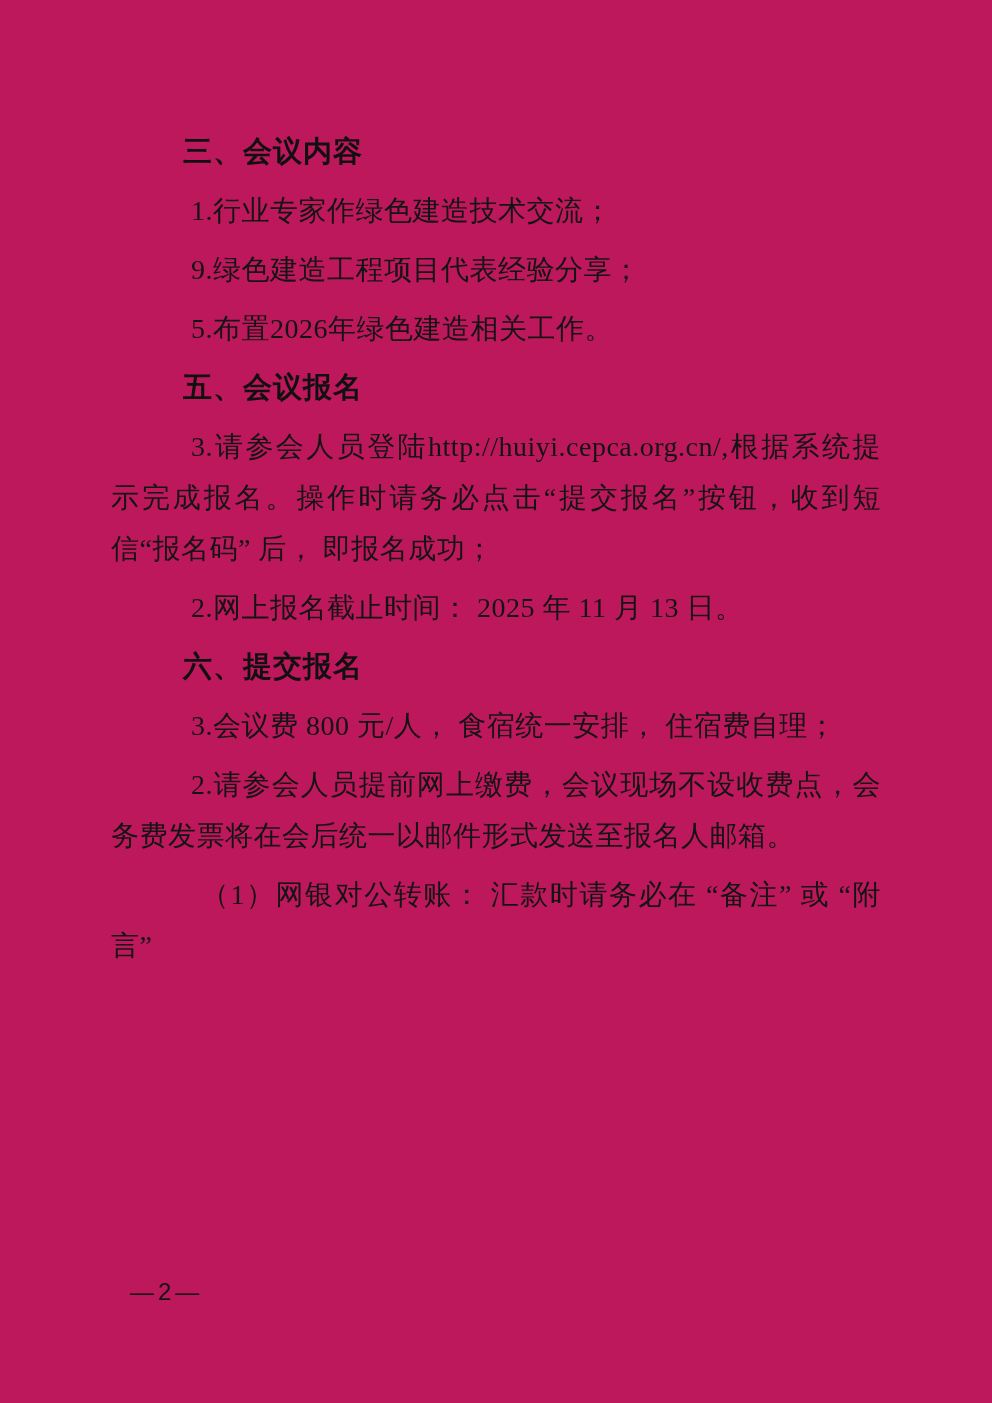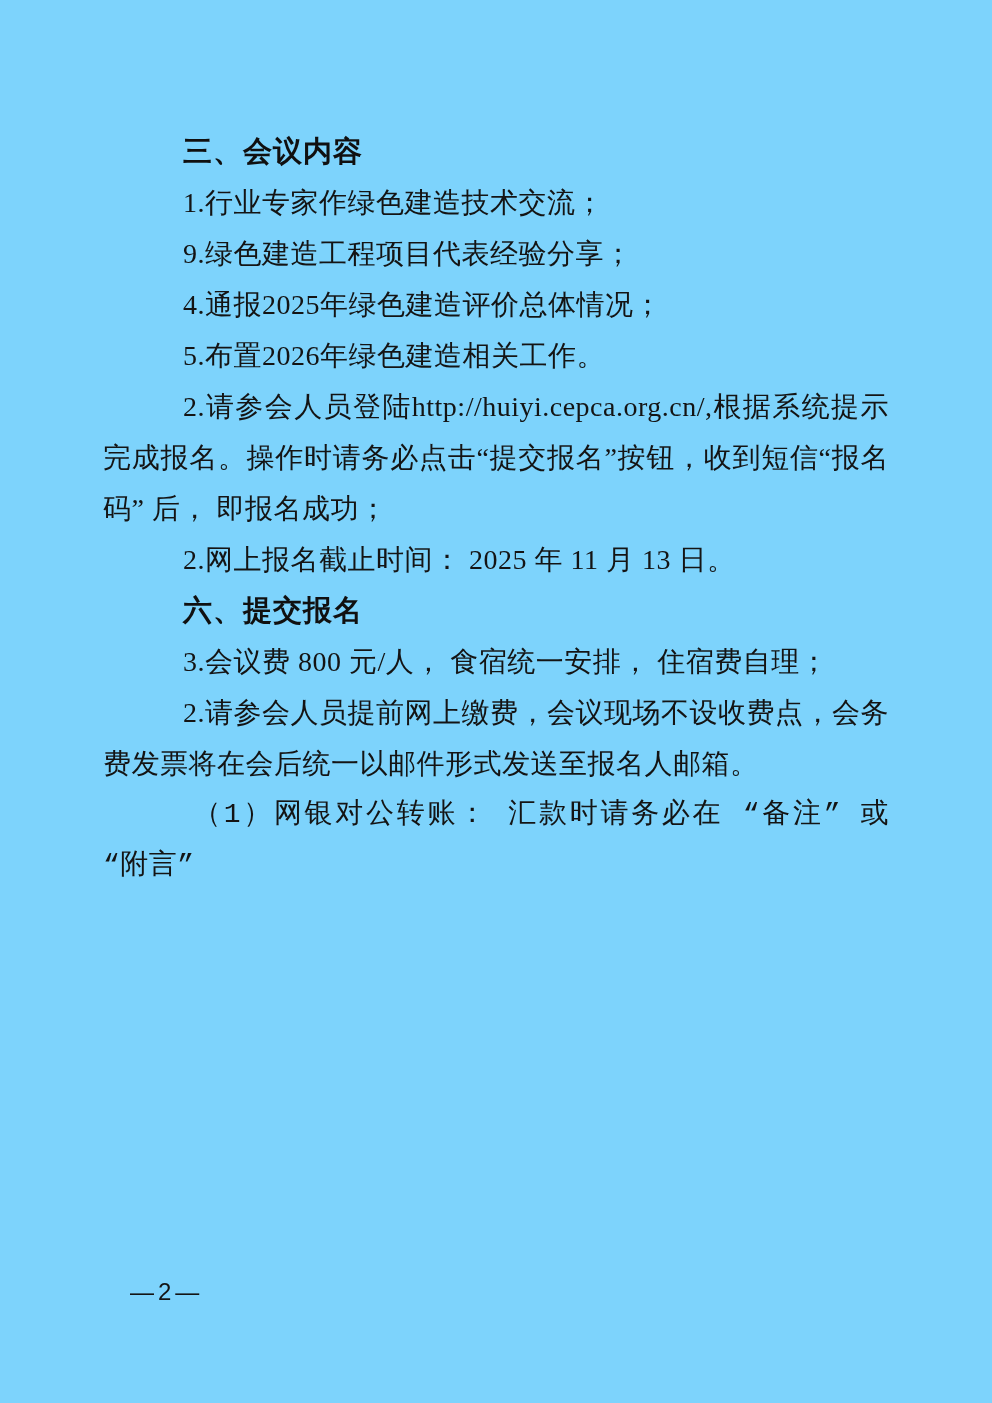--- a/index.html
+++ b/index.html
@@ -4,21 +4,21 @@
 <style>
   html, body {
     margin: 0;
     padding: 0;
     background: #ffffff;
   }
   .page {
     position: relative;
     width: 992px;
     height: 1403px;
-    background: #7dd3fc;
+    background: #be185d;
     overflow: hidden;
     font-family: "Liberation Serif", "DejaVu Serif", serif;
     color: #111111;
   }
   .content {
     position: absolute;
     left: 103px;
     top: 126px;
     width: 786px;
   }
@@ -26,31 +26,30 @@
     margin: 0;
     font-size: 29px;
     line-height: 51px;
     font-weight: 700;
     text-indent: 80px;
     font-family: "Liberation Sans", "DejaVu Sans", sans-serif;
     letter-spacing: 1px;
     color: #101010;
   }
   .para {
-    margin: 0;
+    margin: 8px;
     font-size: 28px;
     line-height: 51px;
     text-indent: 80px;
     text-align: justify;
     letter-spacing: 0.5px;
     color: #141414;
   }
   .para.indent-deep {
     text-indent: 90px;
-    font-family: Liberation Mono, monospace;
   }
   .page-number {
     position: absolute;
     left: 130px;
     top: 1278px;
     font-size: 24px;
     letter-spacing: 4px;
     color: #141414;
     font-family: "Liberation Sans", "DejaVu Sans", sans-serif;
   }
@@ -58,27 +57,27 @@
 </head>
 <body>
 
 <div class="page">
   <div class="content">
 
     <section>
       <h2 class="heading">三、会议内容</h2>
       <p class="para">1.行业专家作绿色建造技术交流；</p>
       <p class="para">9.绿色建造工程项目代表经验分享；</p>
-      <p class="para">4.通报2025年绿色建造评价总体情况；</p>
       <p class="para">5.布置2026年绿色建造相关工作。</p>
     </section>
 
 
     <section>
-      <p class="para">2.请参会人员登陆http://huiyi.cepca.org.cn/,根据系统提示完成报名。操作时请务必点击“提交报名”按钮，收到短信“报名码” 后， 即报名成功；</p>
+      <h2 class="heading">五、会议报名</h2>
+      <p class="para">3.请参会人员登陆http://huiyi.cepca.org.cn/,根据系统提示完成报名。操作时请务必点击“提交报名”按钮，收到短信“报名码” 后， 即报名成功；</p>
       <p class="para">2.网上报名截止时间： 2025 年 11 月 13 日。</p>
     </section>
 
     <section>
       <h2 class="heading">六、提交报名</h2>
       <p class="para">3.会议费 800 元/人， 食宿统一安排， 住宿费自理；</p>
       <p class="para">2.请参会人员提前网上缴费，会议现场不设收费点，会务费发票将在会后统一以邮件形式发送至报名人邮箱。</p>
       <p class="para indent-deep">（1）网银对公转账： 汇款时请务必在 “备注” 或 “附言”</p>
     </section>
 

